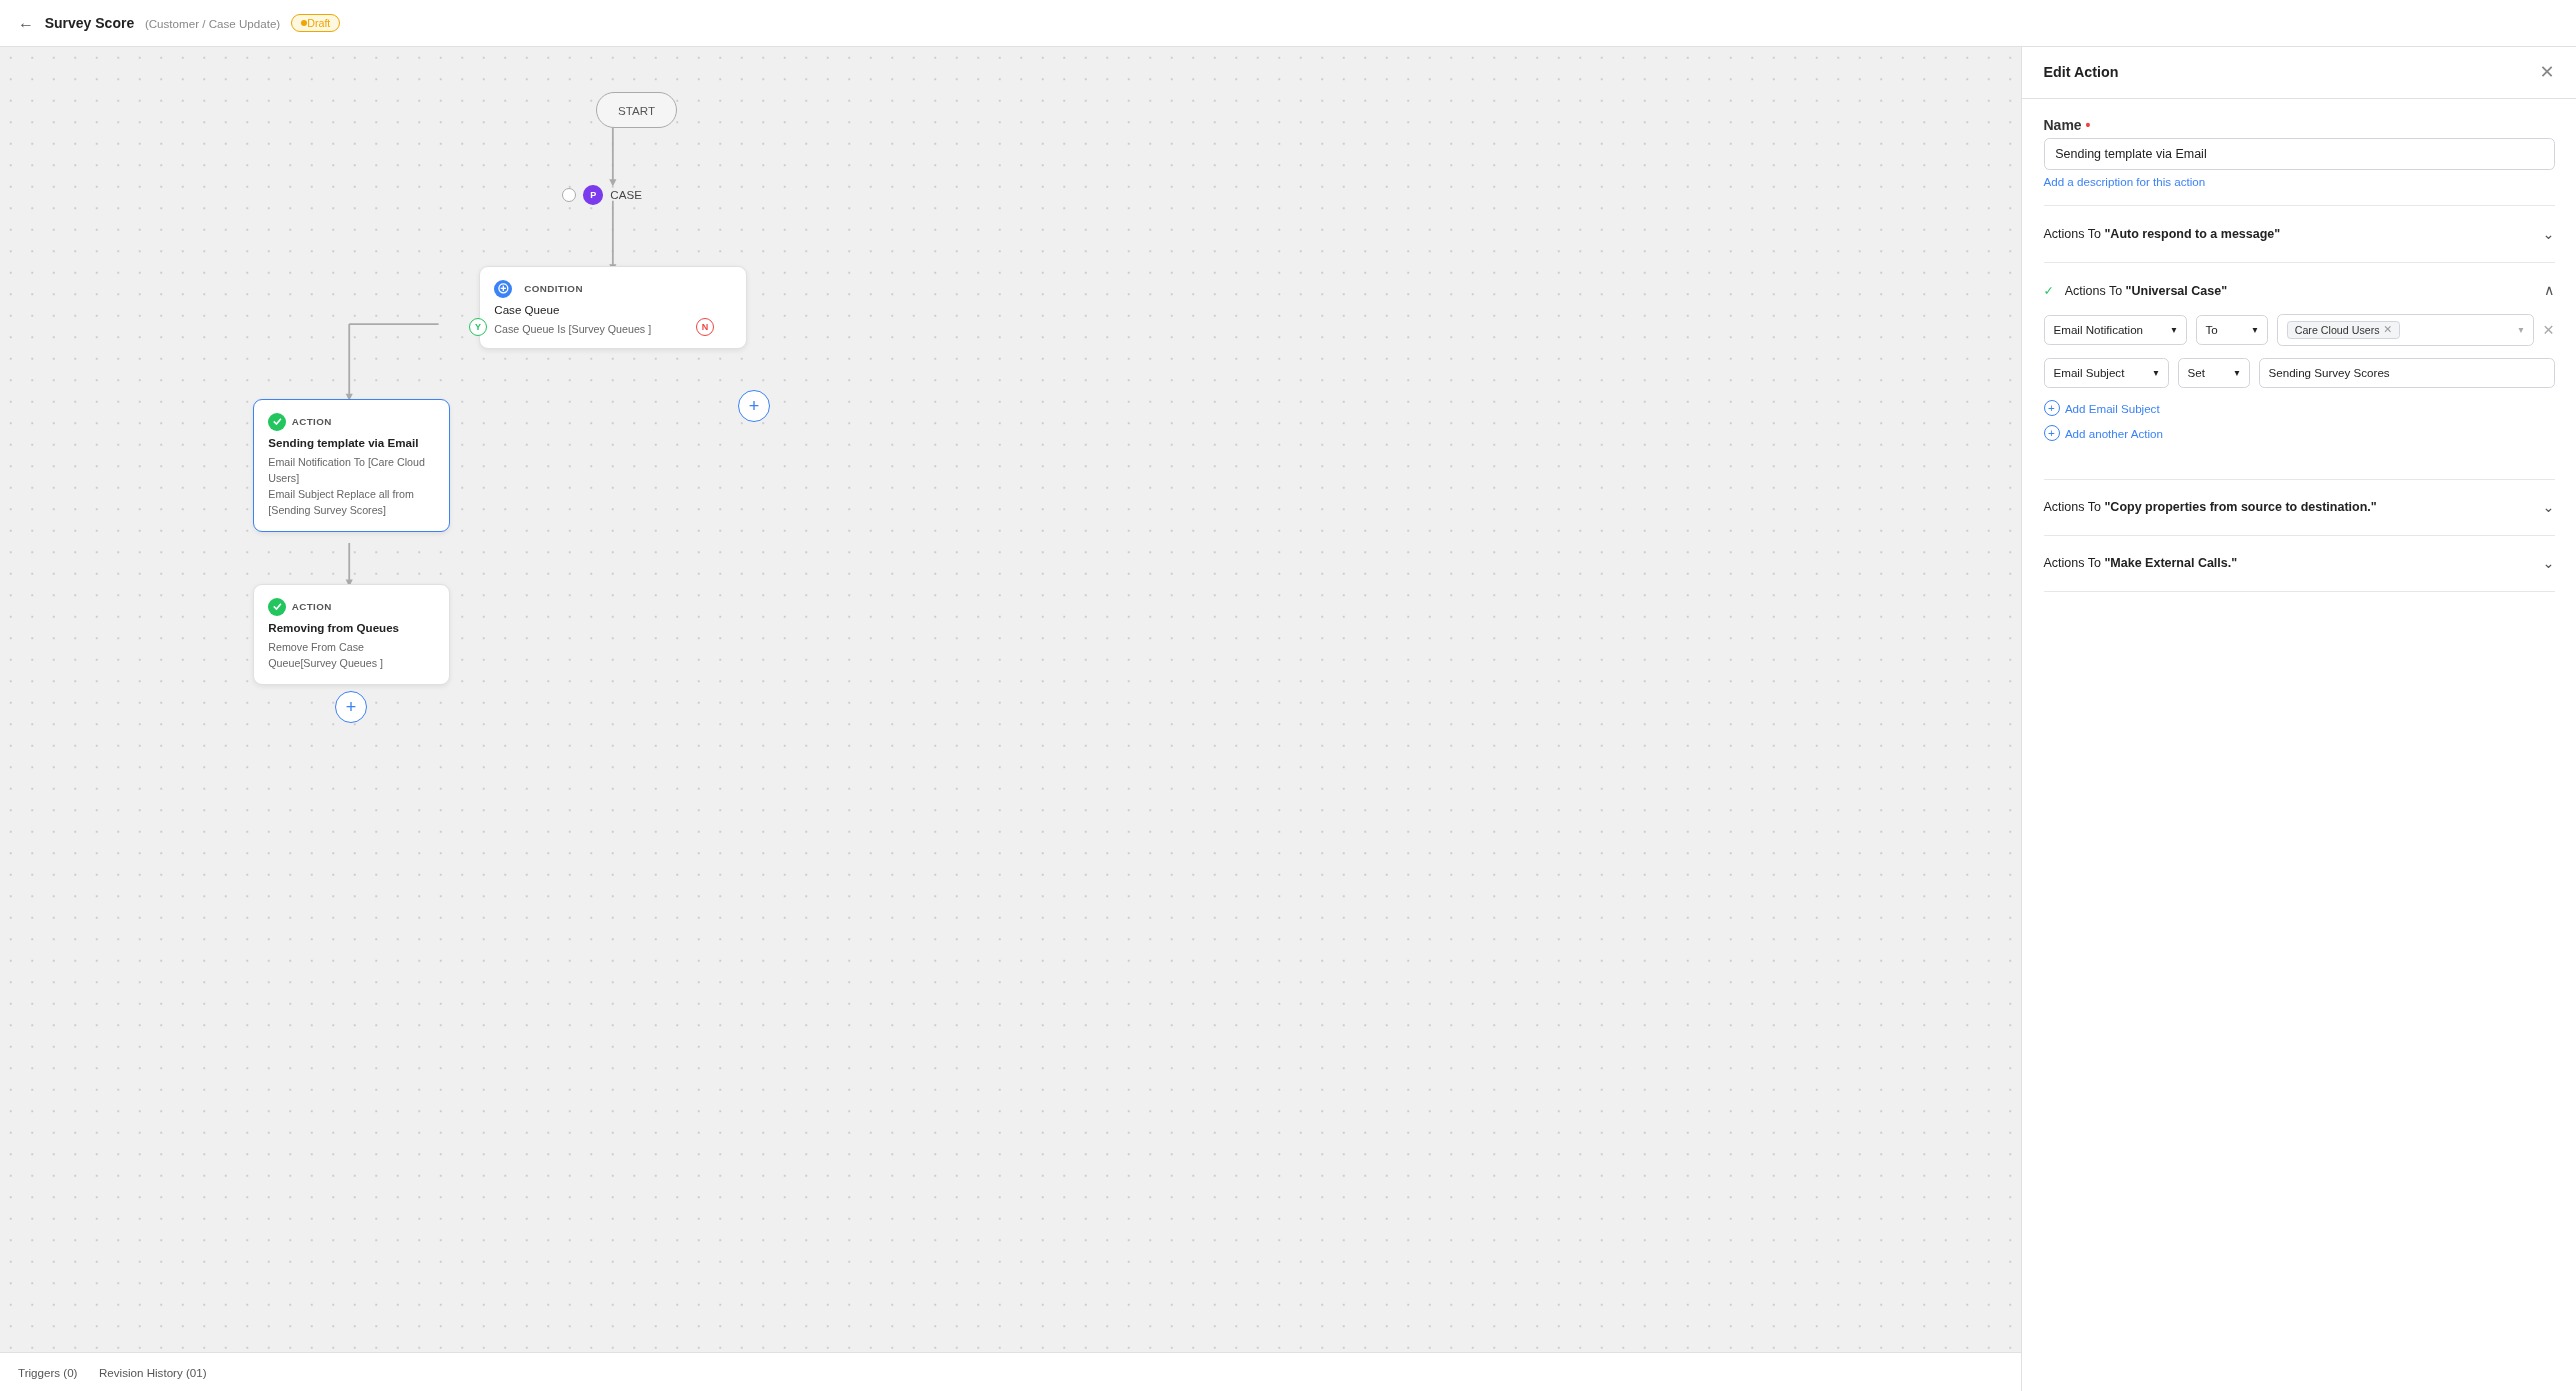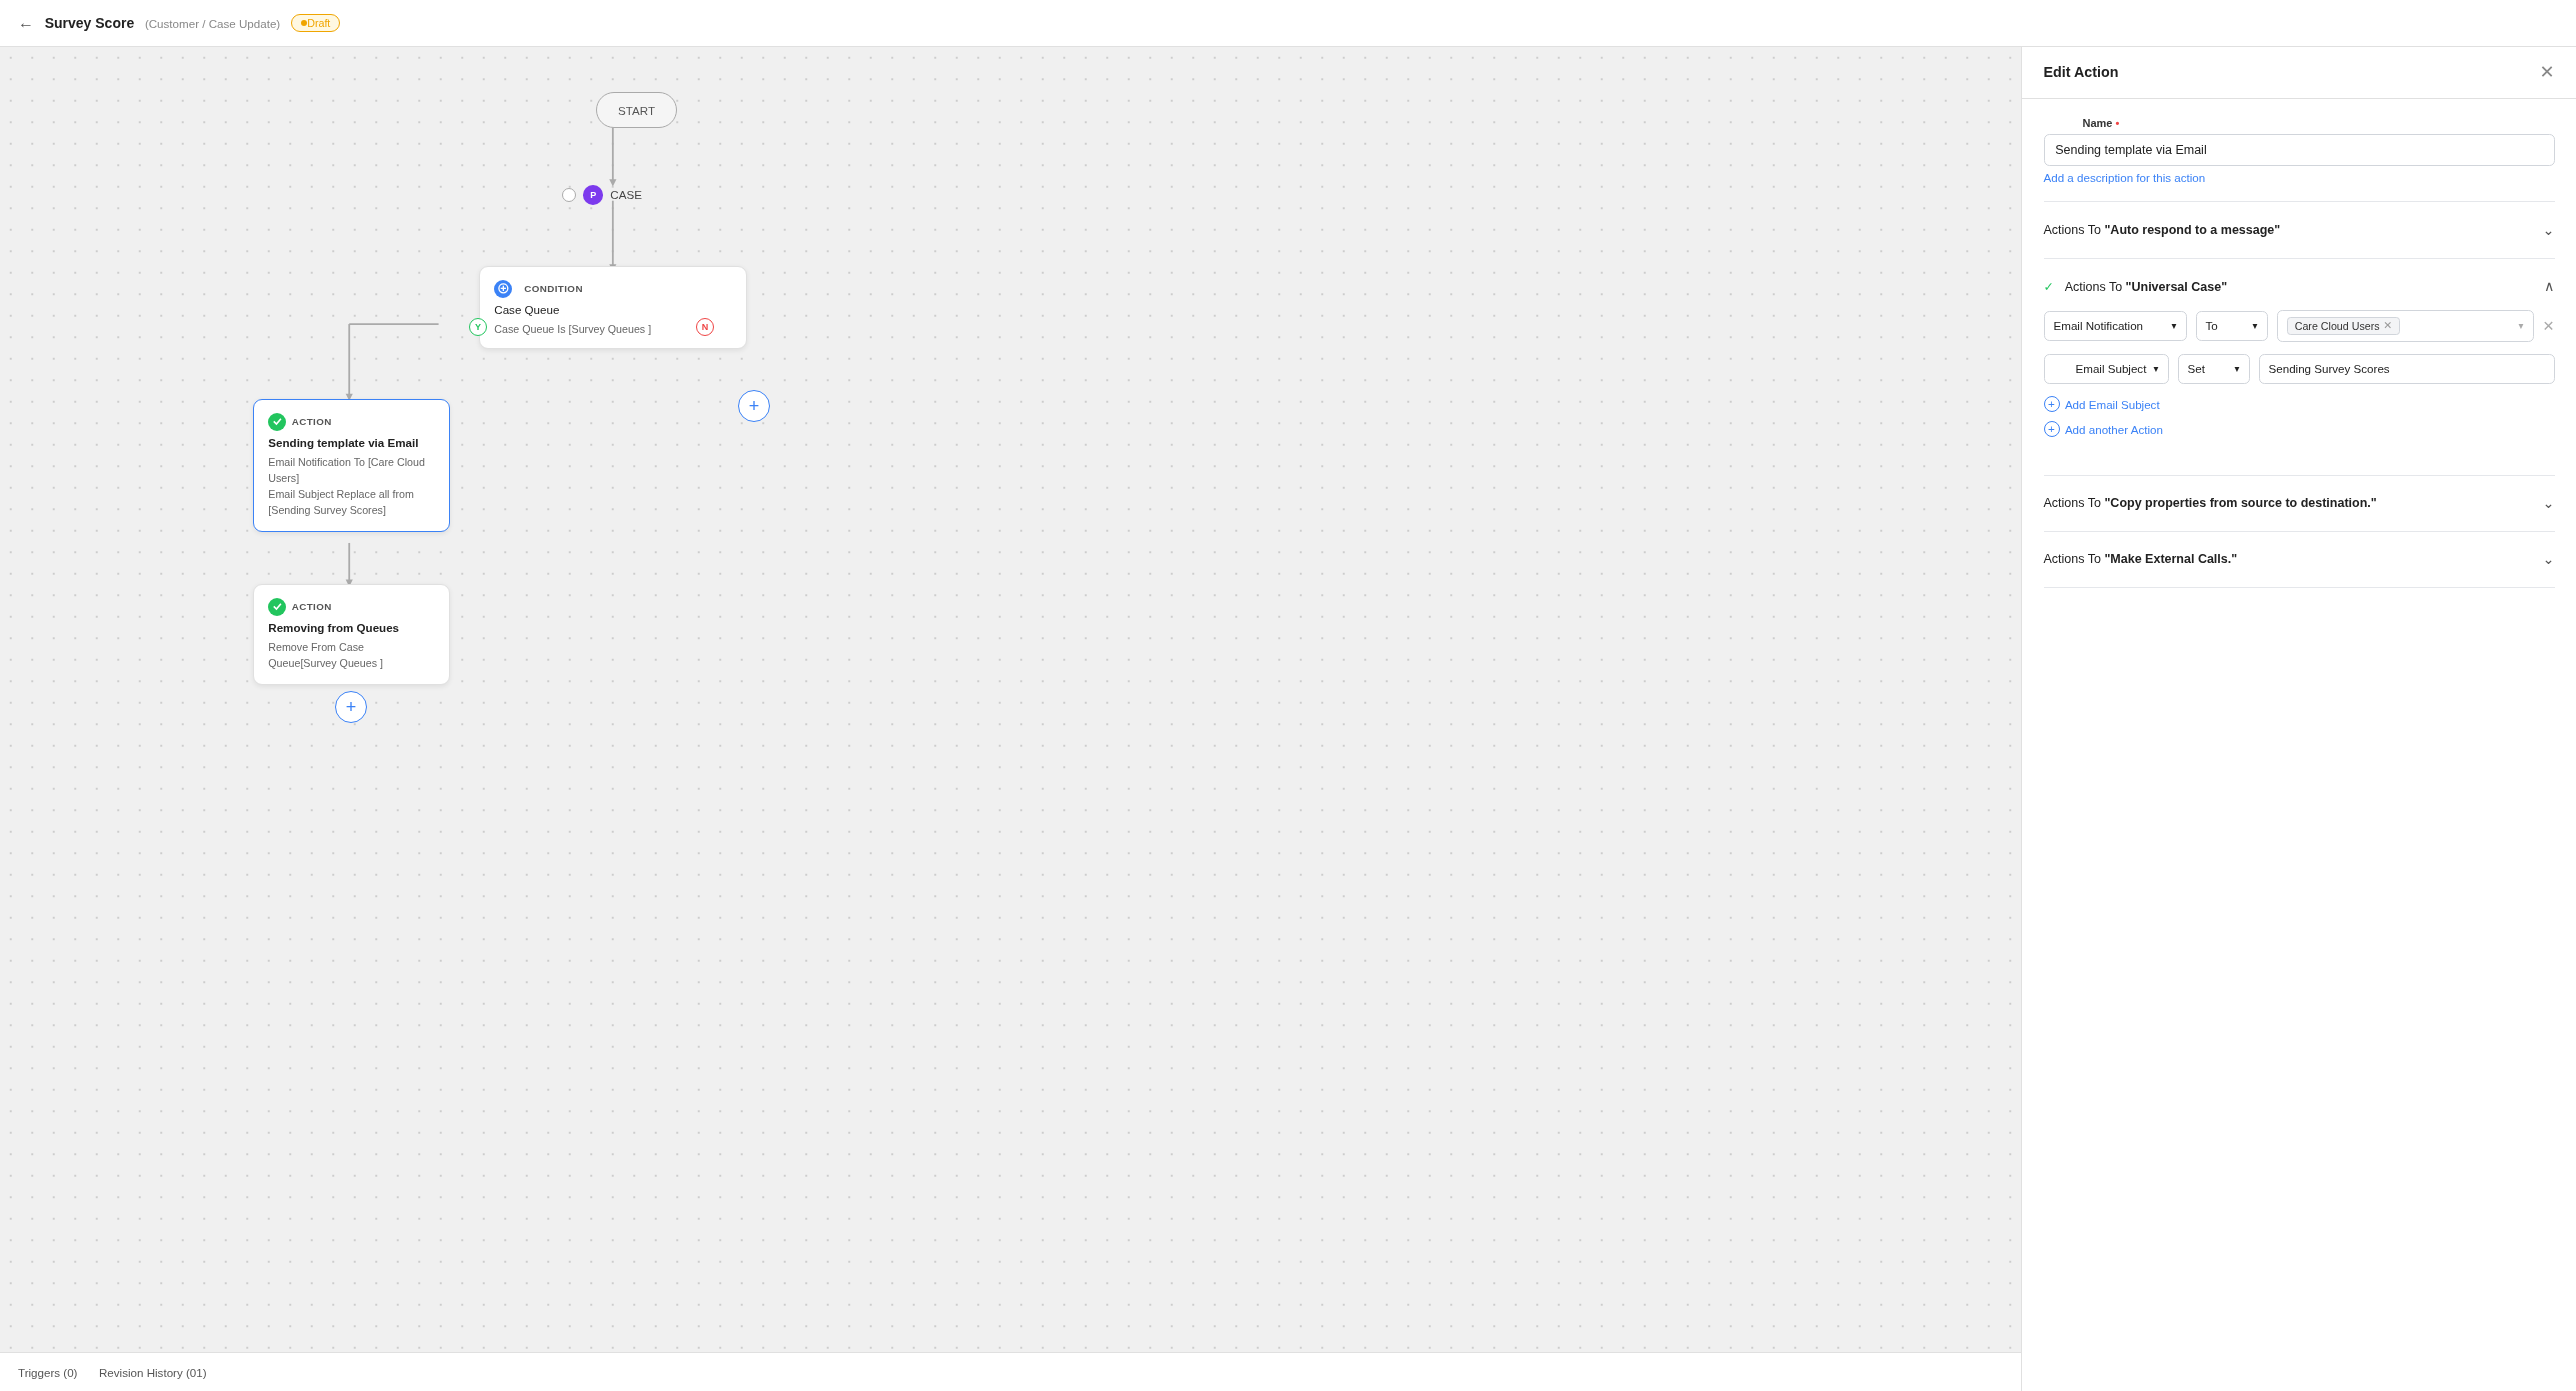--- a/index.html
+++ b/index.html
@@ -52,21 +52,21 @@
     .footer-btn { font-size: 11.6px; color: #555; cursor: pointer; }
 
     
     .edit-panel { width: 555px; background: #fff; border-left: 0.9px solid #e0e0e0; display: flex; flex-direction: column; overflow: hidden; flex-shrink: 0; }
     .edit-panel-header { display: flex; align-items: center; justify-content: space-between; padding: 14.3px 21.5px; border-bottom: 0.9px solid #e0e0e0; }
     .edit-panel-title { font-size: 14.3px; font-weight: 600; color: #222; }
     .close-btn { font-size: 18px; color: #888; cursor: pointer; background: none; border: none; }
 
     .edit-panel-body { flex: 1; overflow-y: auto; padding: 18px 21.5px; }
 
-    .field-label { font-size: 11px; font-weight: 600; color: #333; margin-bottom: 5.4px; margin-left: 39px; }
+    .field-label { font-size: 14px; font-weight: 600; color: #333; margin-bottom: 5.4px; }
     .required { color: #ef4444; }
     .text-input { width: 100%; border: 1.3px solid #d1d5db; border-radius: 5.4px; padding: 8px 10.7px; font-size: 12.5px; color: #222; outline: none; }
     .add-desc-link { color: #3b82f6; font-size: 11.6px; cursor: pointer; margin-top: 5.4px; display: inline-block; }
 
     .divider { border: none; border-top: 0.9px solid #e5e7eb; margin: 16px 0; }
 
     .actions-section { margin-bottom: 3.6px; }
     .section-header { display: flex; align-items: center; justify-content: space-between; cursor: pointer; padding: 3.6px 0; }
     .section-label { font-size: 12.5px; color: #222; }
     .section-label strong { font-weight: 700; }
@@ -78,21 +78,21 @@
     .action-row { display: flex; align-items: center; gap: 9px; margin-bottom: 12.5px; }
     .select-box { border: 1.3px solid #d1d5db; border-radius: 5.4px; padding: 7.2px 9px; font-size: 11.6px; color: #222; background: #fff; display: flex; align-items: center; justify-content: space-between; cursor: pointer; flex-shrink: 0; }
     .select-box.wide { min-width: 143px; }
     .select-box.medium { min-width: 72px; }
     .tag-box { display: flex; align-items: center; gap: 5.4px; border: 1.3px solid #d1d5db; border-radius: 5.4px; padding: 5.4px 9px; flex: 1; }
     .tag { background: #f3f4f6; border: 0.9px solid #d1d5db; border-radius: 3.6px; padding: 1.8px 7.2px; font-size: 10.7px; color: #333; display: flex; align-items: center; gap: 3.6px; }
     .tag-remove { color: #999; cursor: pointer; font-size: 10.7px; }
     .row-delete { color: #aaa; cursor: pointer; font-size: 14.3px; }
 
     .email-subject-row { display: flex; align-items: center; gap: 9px; margin-bottom: 12.5px; }
-    .subject-label-box { border: 1.3px solid #d1d5db; border-radius: 5.4px; padding: 7.2px 9px; font-size: 11.6px; color: #222; min-width: 125px; display: flex; align-items: center; justify-content: flex-end; }
+    .subject-label-box { border: 1.3px solid #d1d5db; border-radius: 5.4px; padding: 7.2px 9px; font-size: 11.6px; color: #222; min-width: 125px; display: flex; align-items: center; justify-content: space-between; }
     .set-box { border: 1.3px solid #d1d5db; border-radius: 5.4px; padding: 7.2px 9px; font-size: 11.6px; color: #222; min-width: 72px; display: flex; align-items: center; justify-content: space-between; }
     .subject-value { font-size: 11.6px; color: #222; flex: 1; padding: 7.2px 9px; border: 1.3px solid #d1d5db; border-radius: 5.4px; }
 
     .add-link { color: #3b82f6; font-size: 11.6px; cursor: pointer; display: flex; align-items: center; gap: 5.4px; margin-bottom: 9px; }
     .plus-circle { width: 16px; height: 16px; border-radius: 50%; border: 1.8px solid #3b82f6; display: flex; align-items: center; justify-content: center; font-size: 11.6px; color: #3b82f6; line-height: 1; }
 
     
     .edit-panel-footer { border-top: 0.9px solid #e0e0e0; padding: 12.5px 21.5px; display: flex; align-items: center; justify-content: flex-end; gap: 10.7px; flex-shrink: 0; }
     .btn-outline { border: 1.3px solid #d1d5db; background: #fff; border-radius: 5.4px; padding: 9px 18px; font-size: 12.5px; color: #333; cursor: pointer; }
     .btn-outline-blue { border: 1.3px solid #3b82f6; background: #fff; border-radius: 5.4px; padding: 9px 18px; font-size: 12.5px; color: #3b82f6; cursor: pointer; font-weight: 500; }

